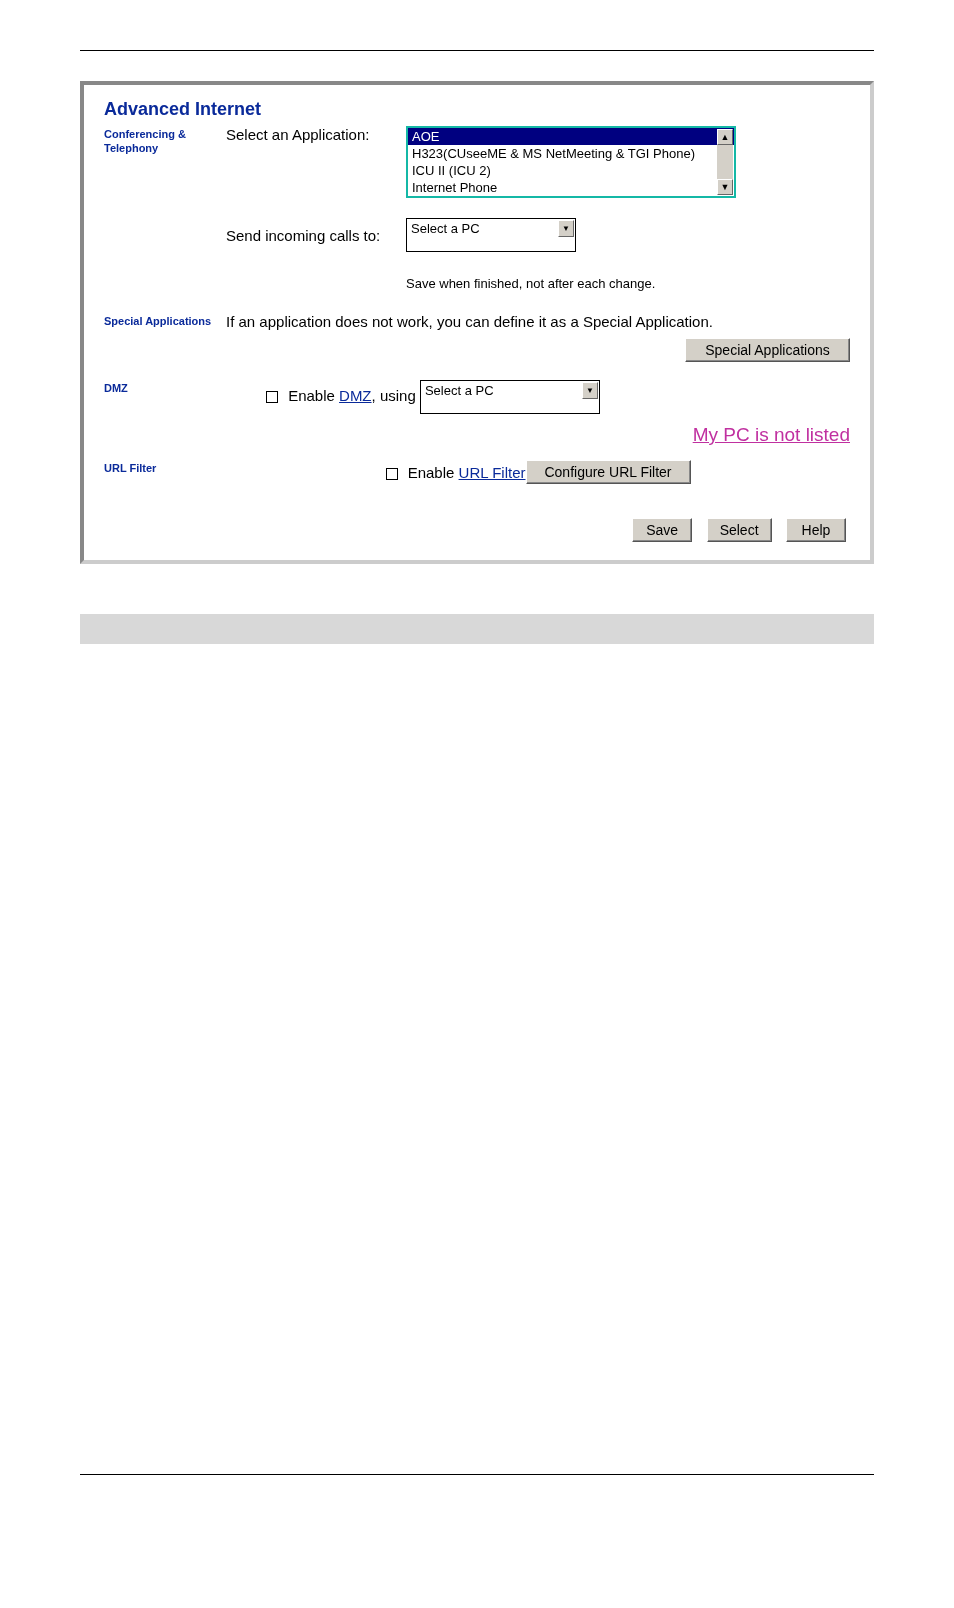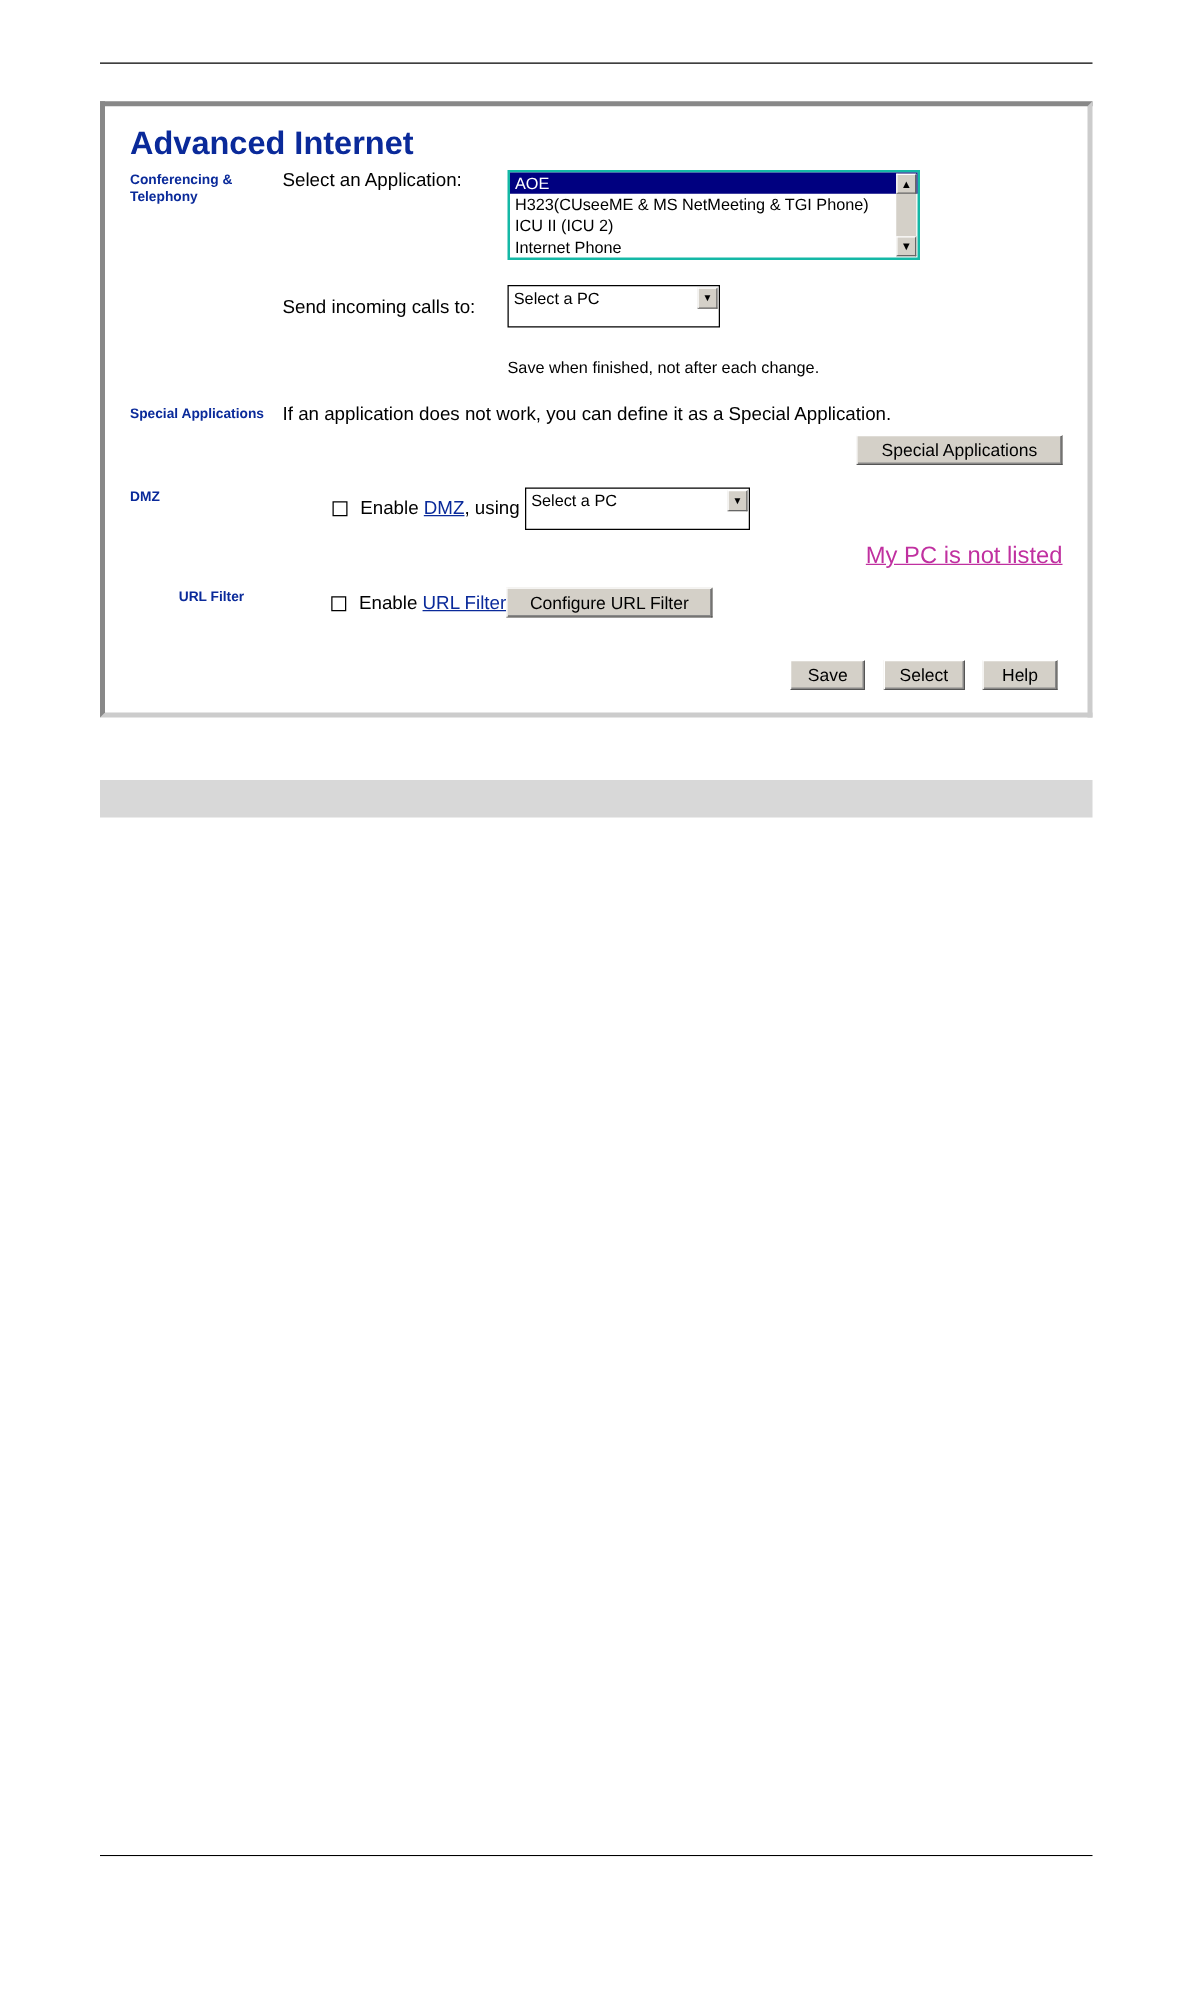--- a/index.html
+++ b/index.html
@@ -21,21 +21,21 @@
   }
   .panel {
     border: 4px solid #888;
     border-right-color: #ccc;
     border-bottom-color: #ccc;
     background: #fff;
     padding: 14px 20px 18px 20px;
     margin: 0 0 50px 0;
   }
   .panel-title {
-    font-size: 26px;
+    font-size: 18px;
     font-weight: bold;
     color: #0a2a9a;
     margin: 0 0 6px 0;
   }
   .row { display:flex; align-items:flex-start; }
   .side-label {
     width: 122px;
     flex: 0 0 122px;
     color: #0a2a9a;
     font-weight: bold;
@@ -162,23 +162,23 @@
         <span class="select-pc" style="width:180px;">
           <span>Select a PC</span>
           <span class="dd-btn">▼</span>
         </span>
         <div class="right-align" style="margin-top:10px;">
           <span class="link-pink">My PC is not listed</span>
         </div>
       </div>
     </div>
 
-    <div class="row" style="margin-top:14px;margin-left:39px;">
+    <div class="row" style="margin-top:14px;">
       <div class="side-label">URL Filter</div>
-      <div class="content" style="display:flex;align-items:center;justify-content:flex-start;">
+      <div class="content" style="display:flex;align-items:center;justify-content:center;">
         <div>
           <span class="chk"></span>
           <span class="label-text">Enable </span><span class="link">URL Filter</span>
         </div>
         <span class="btn btn-wide">Configure URL Filter</span>
       </div>
     </div>
 
     <div class="btn-row" style="margin-top:34px;">
       <span class="btn" style="min-width:60px;">Save</span>

